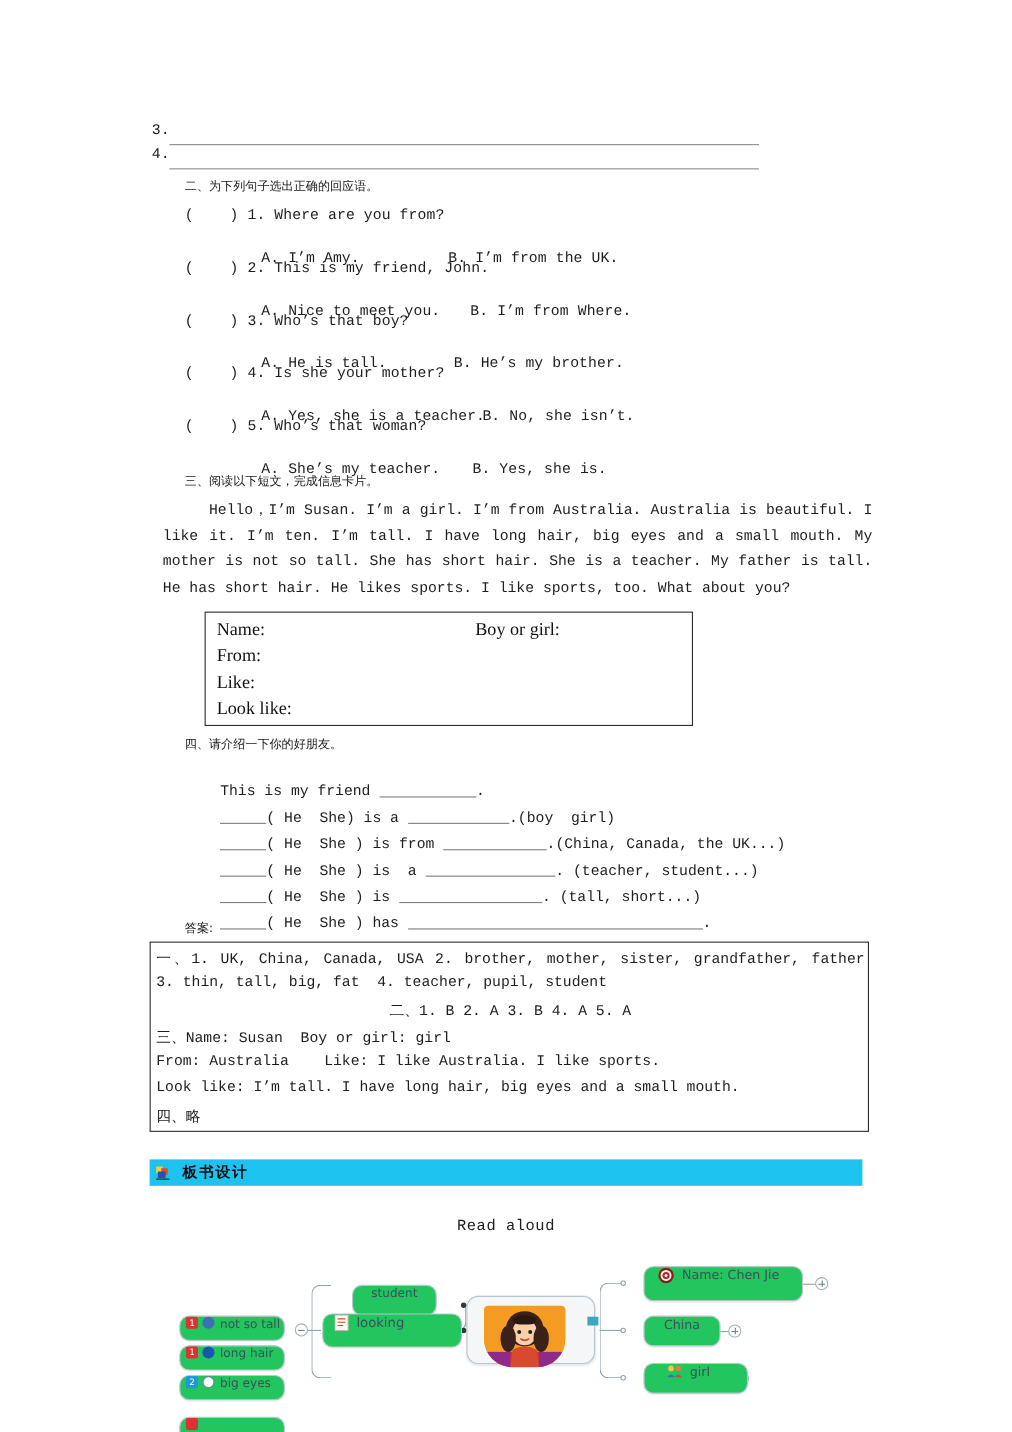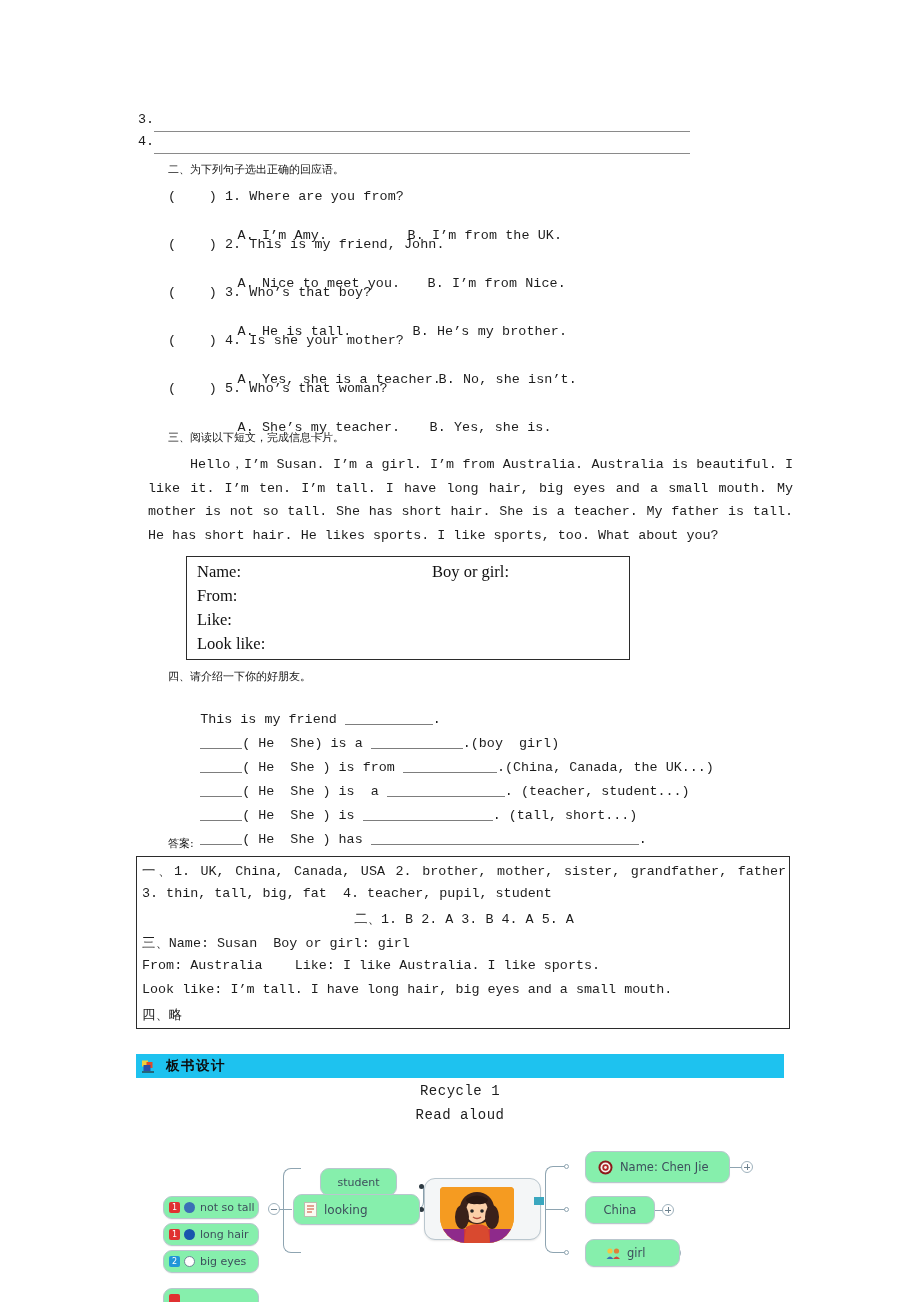--- a/index.html
+++ b/index.html
@@ -189,25 +189,25 @@
     position: absolute;
     left: 0;
     top: 1140px;
     width: 920px;
     height: 162px;
     overflow: hidden;
   }
   .mm-node {
     position: absolute;
     box-sizing: border-box;
-    background: #86efac;
+    background: #22c55e;
     border: 1px solid #b9c6ce;
     border-radius: 9px;
     display: flex;
-    align-items: center;
+    align-items: flex-start;
     justify-content: center;
     font-family: "DejaVu Sans", sans-serif;
     font-size: 11px;
     color: #3d4f5c;
     box-shadow: 0 1px 1px rgba(0,0,0,0.06);
   }
   .mm-node .mm-label { white-space: nowrap; }
   .mm-badge {
     display: inline-block;
     width: 11px;
@@ -307,21 +307,21 @@
 
   <div class="sec-head cn" style="top:162px;">二、为下列句子选出正确的回应语。</div>
 
   <div class="q-row mono" style="top:189px;">(    ) 1. Where are you from?</div>
   <div class="opt-row mono" style="top:213px;">
     <span class="optB" style="width:170px;">A. I’m Amy.</span><span>B. I’m from the UK.</span>
   </div>
 
   <div class="q-row mono" style="top:237px;">(    ) 2. This is my friend, John.</div>
   <div class="opt-row mono" style="top:261px;">
-    <span class="optB" style="width:190px;">A. Nice to meet you.</span><span>B. I’m from Nice.</span>
+    <span class="optB" style="width:190px;">A. Nice to meet you.</span><span>B. I’m from Where.</span>
   </div>
 
   <div class="q-row mono" style="top:285px;">(    ) 3. Who’s that boy?</div>
   <div class="opt-row mono" style="top:309px;">
     <span class="optB" style="width:175px;">A. He is tall.</span><span>B. He’s my brother.</span>
   </div>
 
   <div class="q-row mono" style="top:333px;">(    ) 4. Is she your mother?</div>
   <div class="opt-row mono" style="top:357px;">
     <span class="optB" style="width:201px;">A. Yes, she is a teacher.</span><span>B. No, she isn’t.</span>
@@ -385,21 +385,20 @@
       <svg width="15" height="15" viewBox="0 0 15 15">
         <rect x="1" y="1.5" width="6" height="6" fill="#f2d23a"></rect>
         <rect x="5.5" y="3" width="6" height="6" fill="#e04b2a"></rect>
         <rect x="2.5" y="6" width="7" height="6" fill="#2b4fa8"></rect>
         <path d="M1 13 L13 13" stroke="#2b2b2b" stroke-width="1.2"></path>
       </svg>
     </span>
     <span class="banner-title">板书设计</span>
   </div>
 
-  <div class="board-title" style="top:1083px;">Recycle 1</div>
   <div class="board-title" style="top:1107px;">Read aloud</div>
 
   <div class="mindmap">
 
     <div class="mm-connector" style="left:274px; top:69px; width:18px; height:0; border-top:1px solid #8ea4b1;"></div>
     <div class="mm-connector" style="left:283px; top:28px; width:18px; height:42px; border-left:1px solid #8ea4b1; border-top:1px solid #8ea4b1; border-top-left-radius:8px;"></div>
     <div class="mm-connector" style="left:283px; top:69px; width:18px; height:44px; border-left:1px solid #8ea4b1; border-bottom:1px solid #8ea4b1; border-bottom-left-radius:8px;"></div>
 
     <div class="mm-connector" style="left:398px; top:46px; width:26px; height:24px; border-right:1px solid #8ea4b1; border-bottom:1px solid #8ea4b1; border-bottom-right-radius:8px;"></div>
     <div class="mm-connector" style="left:398px; top:69px; width:26px; height:0; border-top:1px solid #8ea4b1;"></div>

